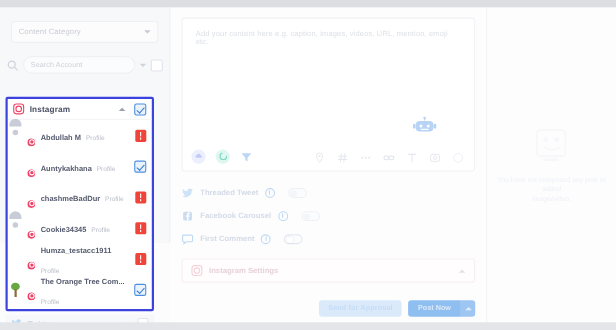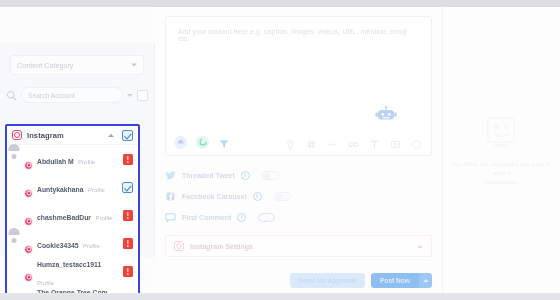--- a/index.html
+++ b/index.html
@@ -33,21 +33,20 @@
     background: #e3e5e8;
   }
 
   
   .left-panel {
     position: relative;
     width: 155px; height: 214px;
     background: #f7f8fa;
     border-right: 1px solid #eceef1;
     flex: 0 0 155px;
-    margin-top: 36px;
   }
   .field-box {
     margin: 12px 10px 0 10px;
     height: 20px;
     border: 1px solid #eef0f3;
     border-radius: 3px;
     background: #fcfcfd;
     display: flex; align-items: center;
     padding: 0 6px;
     position: relative;

